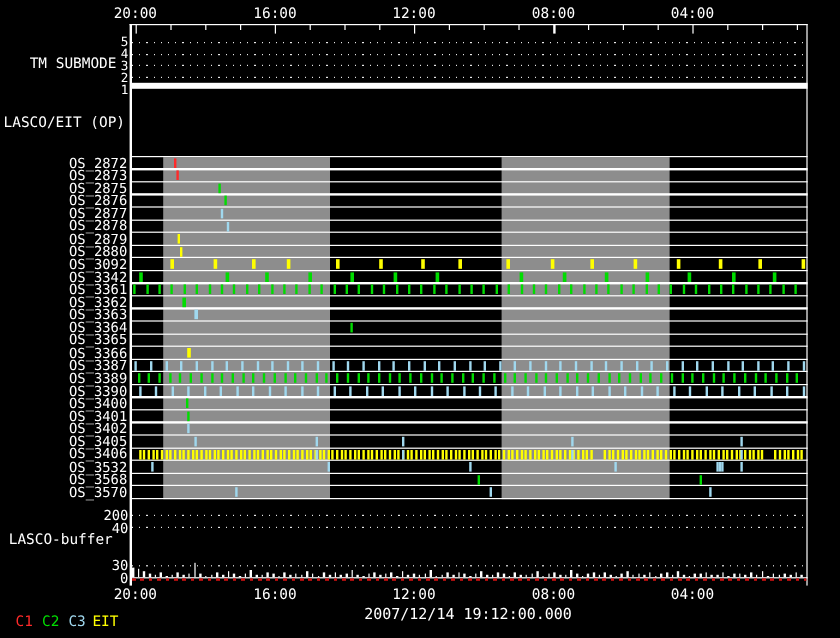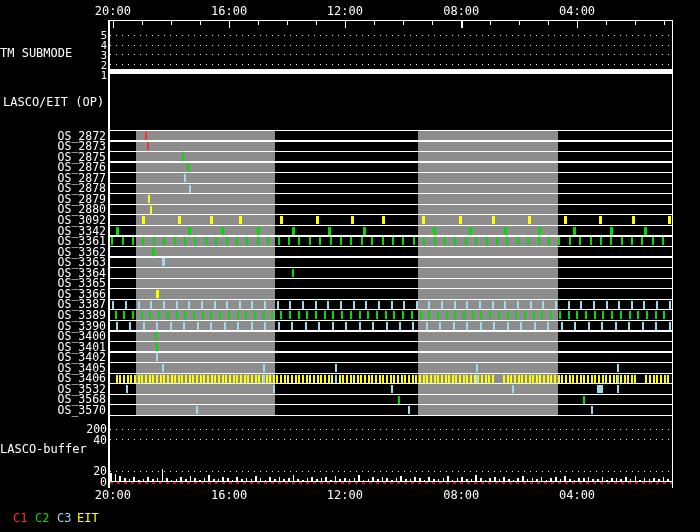--- a/index.html
+++ b/index.html
@@ -2,32 +2,33 @@
 <html><head>
 <meta charset="utf-8">
 <style>
   html,body{margin:0;padding:0;background:#000;}
   #screen{position:relative;width:700px;height:532px;background:#000;overflow:hidden;
           font-family:"DejaVu Sans Mono",monospace;color:#fff;}
   .abs{position:absolute;}
   .lbl{position:absolute;color:#fff;line-height:1;white-space:nowrap;
        font-family:"DejaVu Sans Mono",monospace;}
   .ctr{transform:translateX(-50%);}
-  .rt{text-align:left;}
+  .rt{text-align:right;}
   .dot{position:absolute;height:1px;
        background:repeating-linear-gradient(to right,#e8e8e8 0 1px,transparent 1px 6px);}
 </style>
 </head>
 <body>
 
 <div id="screen">
 
   <div class="lbl rt" style="left:0;top:47px;width:97px;font-size:12px;">TM SUBMODE</div>
   <div class="lbl" style="left:3px;top:96px;font-size:12px;">LASCO/EIT (OP)</div>
   <div class="lbl rt" style="left:0;top:443px;width:94px;font-size:12px;">LASCO-buffer</div>
+  <div class="lbl ctr" style="left:390px;top:506px;font-size:12.5px;">2007/12/14 19:12:00.000</div>
   <div class="lbl" style="left: 13px; top: 512px; font-size: 12px; color: rgb(255, 42, 42);">C1</div>
   <div class="lbl" style="left: 35px; top: 512px; font-size: 12px; color: rgb(0, 221, 0);">C2</div>
   <div class="lbl" style="left: 57px; top: 512px; font-size: 12px; color: rgb(160, 216, 238);">C3</div>
   <div class="lbl" style="left: 77px; top: 512px; font-size: 12px; color: rgb(255, 255, 0);">EIT</div>
 
   <div id="plot-layers" class="abs" style="left:0;top:0;width:700px;height:532px;">
       <div class="abs" style="left: 108px; top: 20px; width: 565px; height: 1.3px; background: rgb(255, 255, 255);"></div>
       <div class="abs" style="left: 108px; top: 20px; width: 1.5px; height: 468px; background: rgb(255, 255, 255);"></div>
       <div class="abs" style="left: 671.5px; top: 20px; width: 1.5px; height: 468px; background: rgb(255, 255, 255);"></div>
       <div class="abs" style="left: 112.81px; top: 20px; width: 1.3px; height: 8px; background: rgb(255, 255, 255);"></div>
@@ -537,21 +538,21 @@
       <div class="abs" style="left: 617.048px; top: 385.144px; width: 2px; height: 8px; background: rgb(160, 216, 238);"></div>
       <div class="abs" style="left: 0px; top: 394.4px; width: 106px; text-align: right; font-size: 11.5px; line-height: 1; white-space: nowrap; font-family: &quot;DejaVu Sans Mono&quot;, monospace;">OS_3568</div>
       <div class="abs" style="left: 397.868px; top: 395.7px; width: 2px; height: 8px; background: rgb(0, 221, 0);"></div>
       <div class="abs" style="left: 582.766px; top: 395.7px; width: 2px; height: 8px; background: rgb(0, 221, 0);"></div>
       <div class="abs" style="left: 0px; top: 404.956px; width: 106px; text-align: right; font-size: 11.5px; line-height: 1; white-space: nowrap; font-family: &quot;DejaVu Sans Mono&quot;, monospace;">OS_3570</div>
       <div class="abs" style="left: 196.11px; top: 406.256px; width: 2px; height: 8px; background: rgb(160, 216, 238);"></div>
       <div class="abs" style="left: 407.984px; top: 406.256px; width: 2px; height: 8px; background: rgb(160, 216, 238);"></div>
       <div class="abs" style="left: 591.196px; top: 406.256px; width: 2px; height: 8px; background: rgb(160, 216, 238);"></div>
       <div class="abs" style="left: 84px; top: 476.5px; width: 23px; text-align: right; font-size: 11.5px; line-height: 1; white-space: nowrap; font-family: &quot;DejaVu Sans Mono&quot;, monospace;">0</div>
       <div class="dot" style="left: 110px; top: 470.566px; width: 562px;"></div>
-      <div class="abs" style="left: 84px; top: 466.066px; width: 23px; text-align: right; font-size: 11.5px; line-height: 1; white-space: nowrap; font-family: &quot;DejaVu Sans Mono&quot;, monospace;">20</div>
+      <div class="abs" style="left: 84px; top: 466.066px; width: 23px; text-align: right; font-size: 11.5px; line-height: 1; white-space: nowrap; font-family: &quot;DejaVu Sans Mono&quot;, monospace;">30</div>
       <div class="dot" style="left: 110px; top: 439.264px; width: 562px;"></div>
       <div class="abs" style="left: 84px; top: 434.764px; width: 23px; text-align: right; font-size: 11.5px; line-height: 1; white-space: nowrap; font-family: &quot;DejaVu Sans Mono&quot;, monospace;">40</div>
       <div class="dot" style="left: 110px; top: 428.83px; width: 562px;"></div>
       <div class="abs" style="left: 84px; top: 424.33px; width: 23px; text-align: right; font-size: 11.5px; line-height: 1; white-space: nowrap; font-family: &quot;DejaVu Sans Mono&quot;, monospace;">200</div>
       <div class="abs" style="left: 109px; top: 480.5px; width: 564px; height: 1px; background: rgb(255, 255, 255);"></div>
       <div class="abs" style="left: 110px; top: 472.54px; width: 1.6px; height: 8.46px; background: rgb(255, 255, 255);"></div>
       <div class="abs" style="left: 114.683px; top: 474.42px; width: 1.6px; height: 6.58px; background: rgb(255, 255, 255);"></div>
       <div class="abs" style="left: 119.367px; top: 476.3px; width: 1.6px; height: 4.7px; background: rgb(255, 255, 255);"></div>
       <div class="abs" style="left: 124.05px; top: 478.18px; width: 1.6px; height: 2.82px; background: rgb(255, 255, 255);"></div>
       <div class="abs" style="left: 128.733px; top: 479.12px; width: 1.6px; height: 1.88px; background: rgb(255, 255, 255);"></div>

